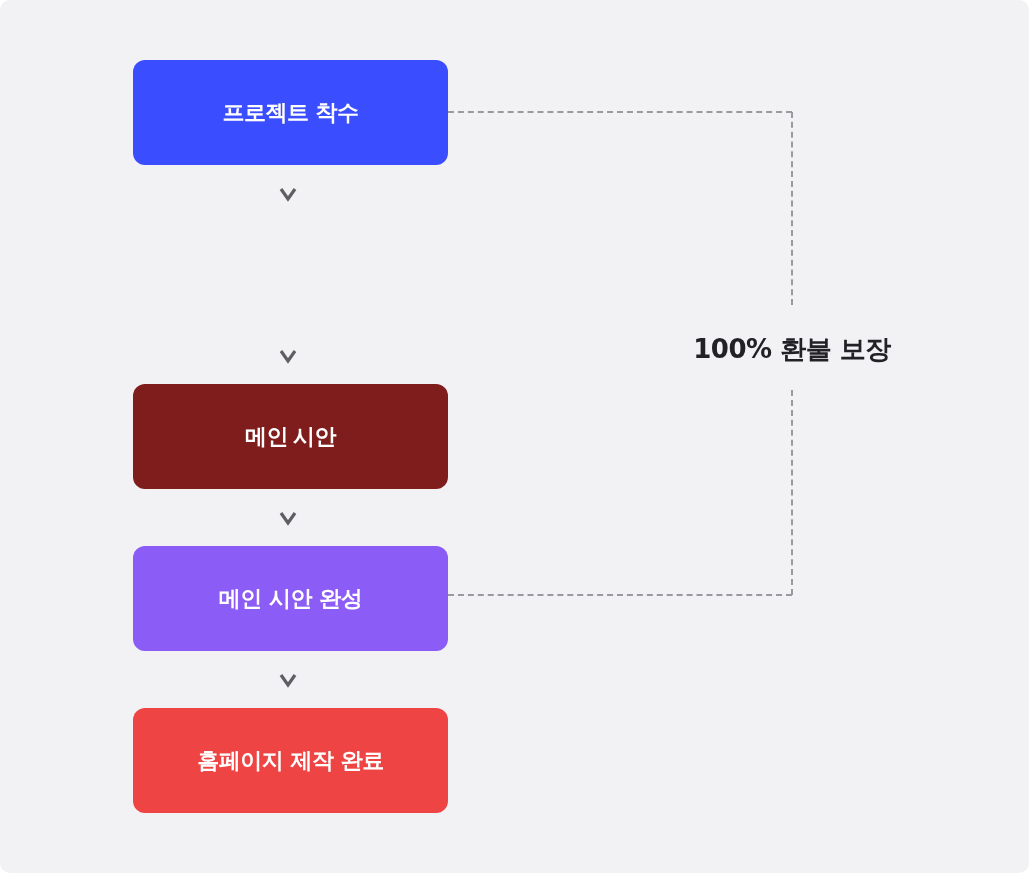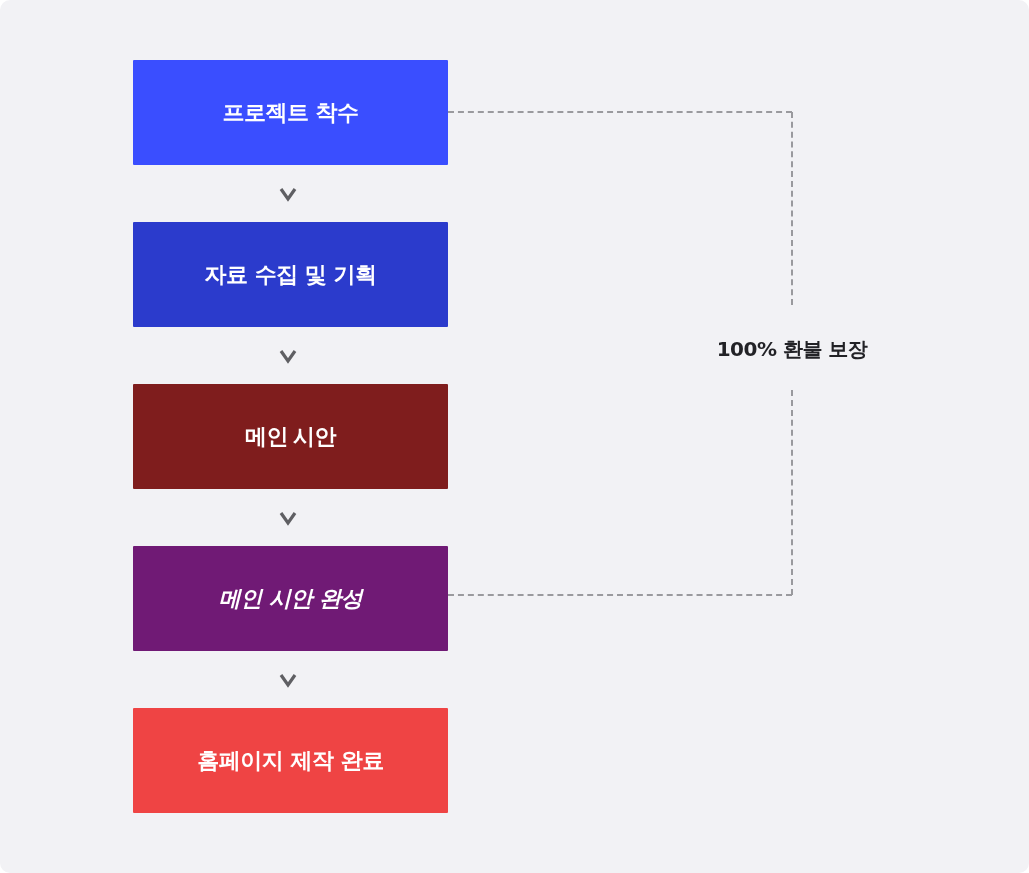--- a/index.html
+++ b/index.html
@@ -20,21 +20,21 @@
       width: 1029px;
       height: 873px;
       background: #f2f2f5;
       border-radius: 10px;
     }
     .step {
       position: absolute;
       left: 133px;
       width: 315px;
       height: 105px;
-      border-radius: 1px;
+      border-radius: 12px;
       display: flex;
       flex-direction: column;
       align-items: center;
       justify-content: center;
       color: #ffffff;
       font-weight: bold;
       font-size: 22px;
       line-height: 31px;
       letter-spacing: -0.5px;
       text-align: center;
@@ -58,57 +58,54 @@
       left: 791px;
       width: 0;
       border-left: 2px dashed #9a9a9e;
     }
     .guarantee {
       position: absolute;
       left: 672px;
       width: 240px;
       top: 332px;
       text-align: center;
-      font-size: 20px;
+      font-size: 26px;
       font-weight: bold;
       color: #222226;
       letter-spacing: -0.5px;
       line-height: 34px;
     }
   </style>
 </head>
 <body>
 
 <div class="canvas">
 
   <div class="step" style="top:60px;background:#3A4EFF;">
     <span>프로젝트 착수</span>
   </div>
 
   <svg class="chevron" style="top:186px;" viewBox="0 0 20 16">
     <path d="M3 3 L10 13 L17 3" fill="none" stroke="#5f5f63" stroke-width="3.2" stroke-linejoin="miter"></path>
   </svg>
 
-  <div class="step" style="top:222px;background:#2B3BCC;">
-    <span>자료 수집 및 기획</span>
-  </div>
 
   <svg class="chevron" style="top:348px;" viewBox="0 0 20 16">
     <path d="M3 3 L10 13 L17 3" fill="none" stroke="#5f5f63" stroke-width="3.2" stroke-linejoin="miter"></path>
   </svg>
 
   <div class="step" style="top:384px;background:#7f1d1d;font-family:Liberation Serif, serif;">
     <span>메인 시안</span>
   </div>
 
   <svg class="chevron" style="top:510px;" viewBox="0 0 20 16">
     <path d="M3 3 L10 13 L17 3" fill="none" stroke="#5f5f63" stroke-width="3.2" stroke-linejoin="miter"></path>
   </svg>
 
-  <div class="step" style="top:546px;background:#701a75;font-style:italic;">
+  <div class="step" style="top:546px;background:#8b5cf6;">
     <span>메인 시안 완성</span>
   </div>
 
   <svg class="chevron" style="top:672px;" viewBox="0 0 20 16">
     <path d="M3 3 L10 13 L17 3" fill="none" stroke="#5f5f63" stroke-width="3.2" stroke-linejoin="miter"></path>
   </svg>
 
   <div class="step" style="top:708px;background:#ef4444;">
     <span>홈페이지 제작 완료</span>
   </div>

